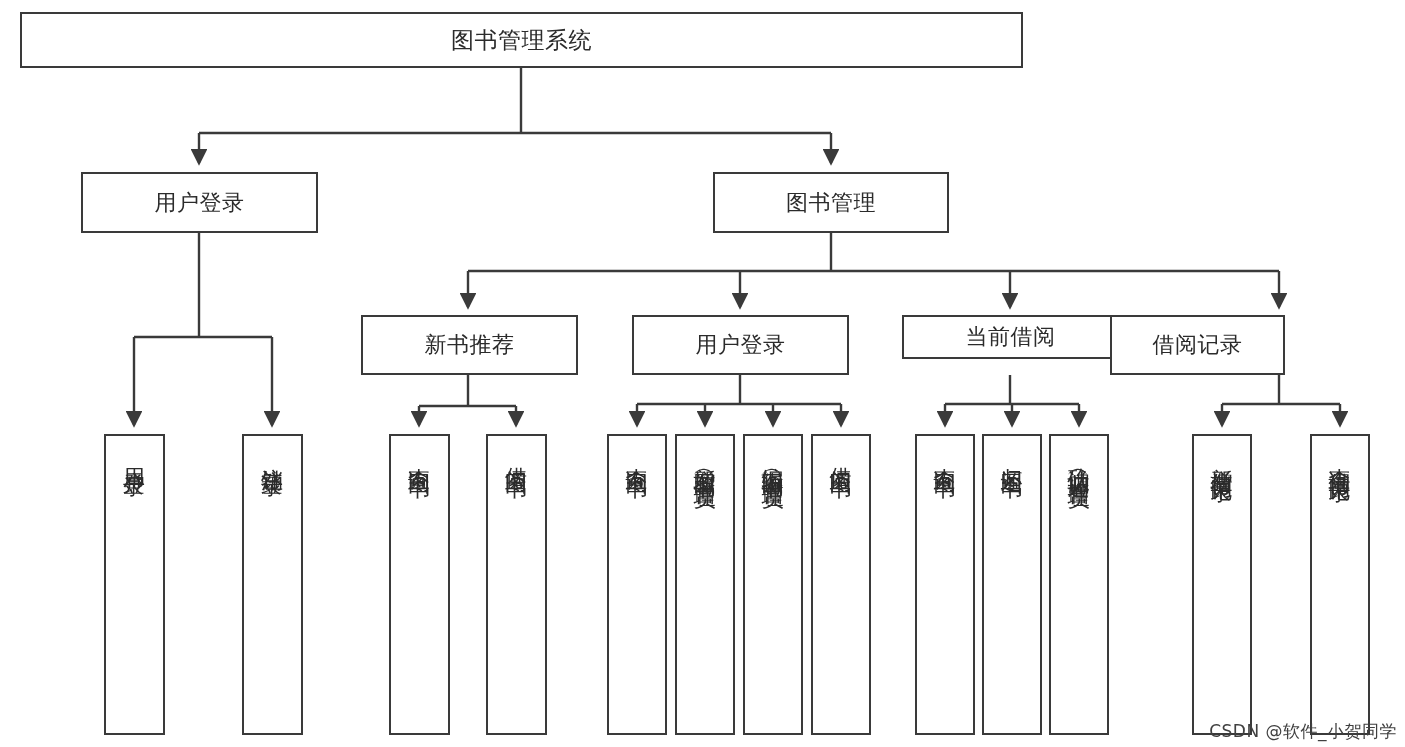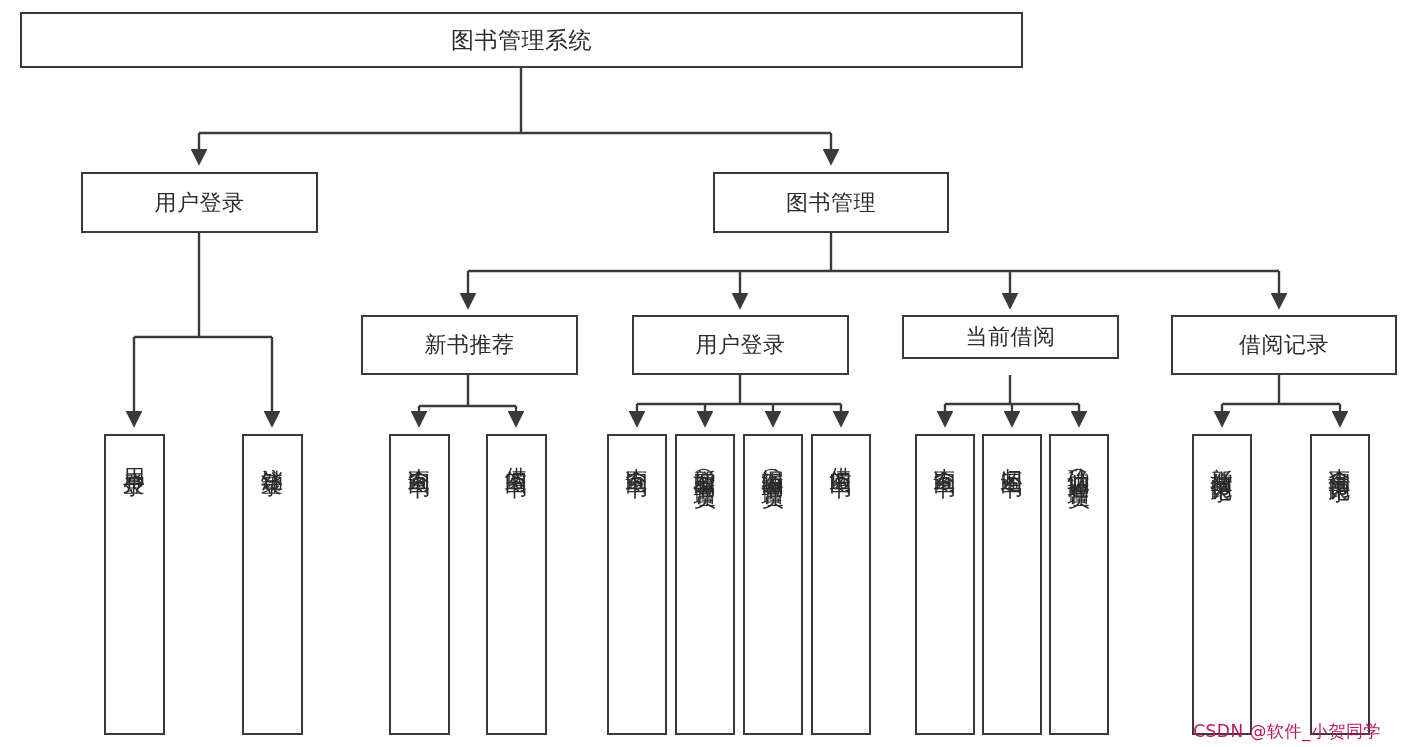--- a/index.html
+++ b/index.html
@@ -58,24 +58,24 @@
   .node.vert .label {
     writing-mode: vertical-rl;
     text-orientation: upright;
     font-size: 22px;
     letter-spacing: 3px;
     line-height: 1.05;
     text-align: left;
   }
   #watermark {
     position: absolute;
-    right: 24px;
+    right: 8px;
     bottom: 4px;
     font-size: 17px;
-    color: #be185d;
+    color: #404040;
     letter-spacing: 0.5px;
     z-index: 5;
     white-space: nowrap;
     font-family: "DejaVu Sans", "Liberation Sans", sans-serif;
   }
 </style>
 </head>
 <body>
 
 <div id="canvas">
@@ -150,21 +150,21 @@
   </div>
 
   <div class="node horiz" style="left:632px; top:315px; width:217px; height:60px;">
     <span class="label">用户登录</span>
   </div>
 
   <div class="node horiz" style="left:902px; top:315px; width:217px; height:44px;">
     <span class="label">当前借阅</span>
   </div>
 
-  <div class="node horiz" style="left:1171px; top:315px; width:226px; height:60px;font-family:Liberation Serif, serif;">
+  <div class="node horiz" style="left:1110px; top:315px; width:175px; height:60px;font-family:Liberation Serif, serif;">
     <span class="label">借阅记录</span>
   </div>
 
   <div class="node vert" style="left:104px; top:434px; width:61px; height:301px;">
     <span class="label">用户登录</span>
   </div>
 
   <div class="node vert" style="left:242px; top:434px; width:61px; height:301px;">
     <span class="label">注销登录</span>
   </div>

